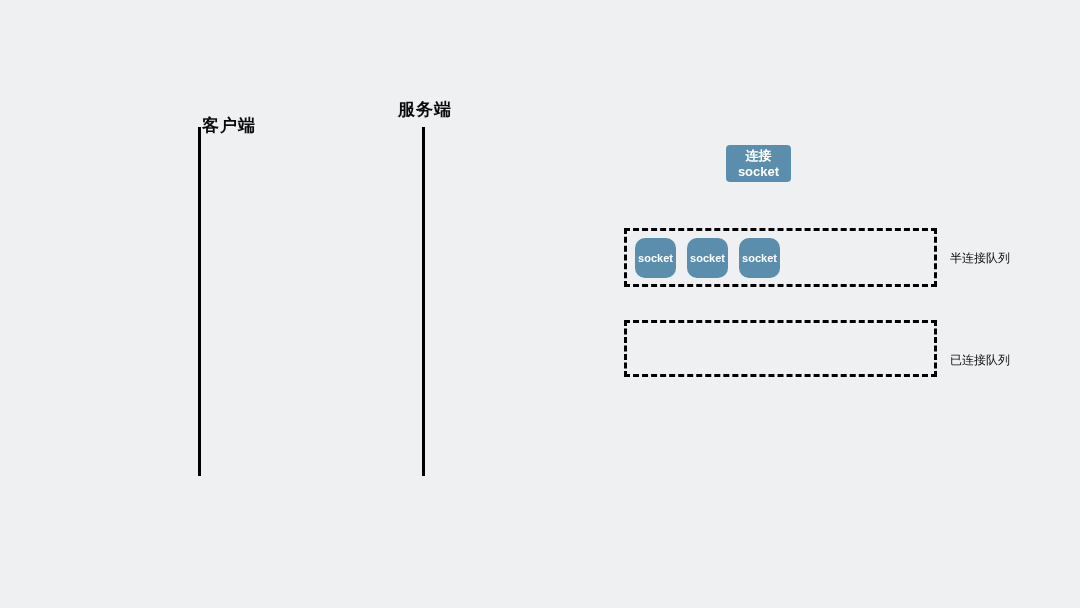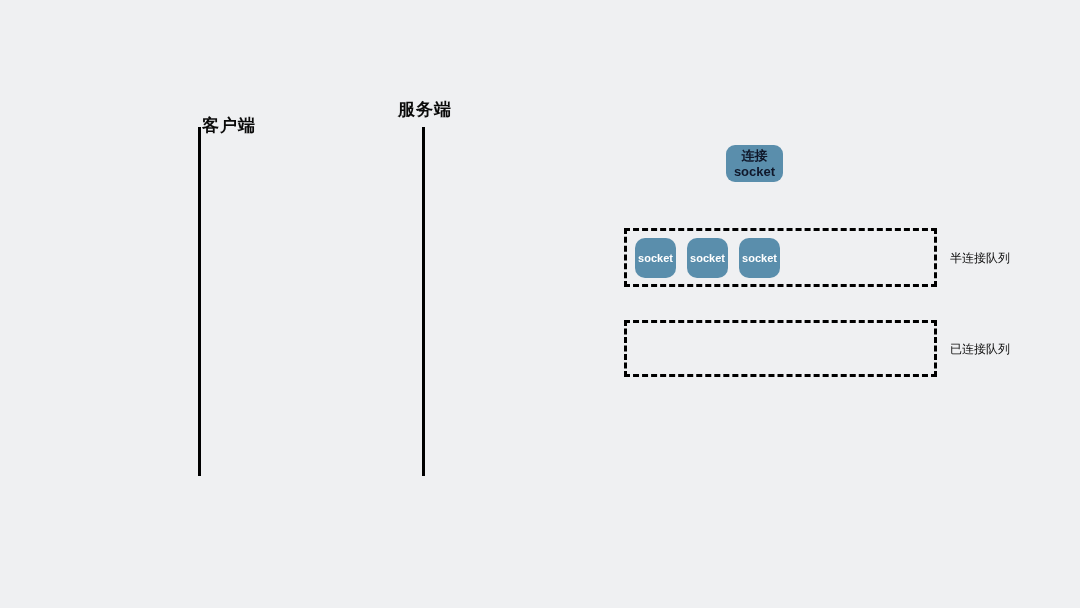--- a/index.html
+++ b/index.html
@@ -25,25 +25,25 @@
   }
   .lifeline {
     position: absolute;
     width: 3px;
     background: #000;
   }
   .connect-box {
     position: absolute;
     left: 726px;
     top: 145px;
-    width: 57px;
+    width: 65px;
     height: 37px;
     background: #5a8eac;
-    border-radius: 9px;
-    color: #0f172a;
+    border-radius: 4px;
+    color: #ffffff;
     font-size: 13px;
     font-weight: bold;
     line-height: 16px;
     display: flex;
     flex-direction: column;
     align-items: center;
     justify-content: center;
     text-align: center;
   }
   .queue {
@@ -94,15 +94,15 @@
   </div>
 
   <div class="queue" style="top:228px; height:59px;">
     <div class="socket-chip">socket</div>
     <div class="socket-chip">socket</div>
     <div class="socket-chip">socket</div>
   </div>
   <div class="queue-label" style="top:250px;">半连接队列</div>
 
   <div class="queue" style="top:320px; height:57px;"></div>
-  <div class="queue-label" style="top:341px;">已连接队列</div>
+  <div class="queue-label" style="top:352px;">已连接队列</div>
 
 </div>
 
 </body></html>

